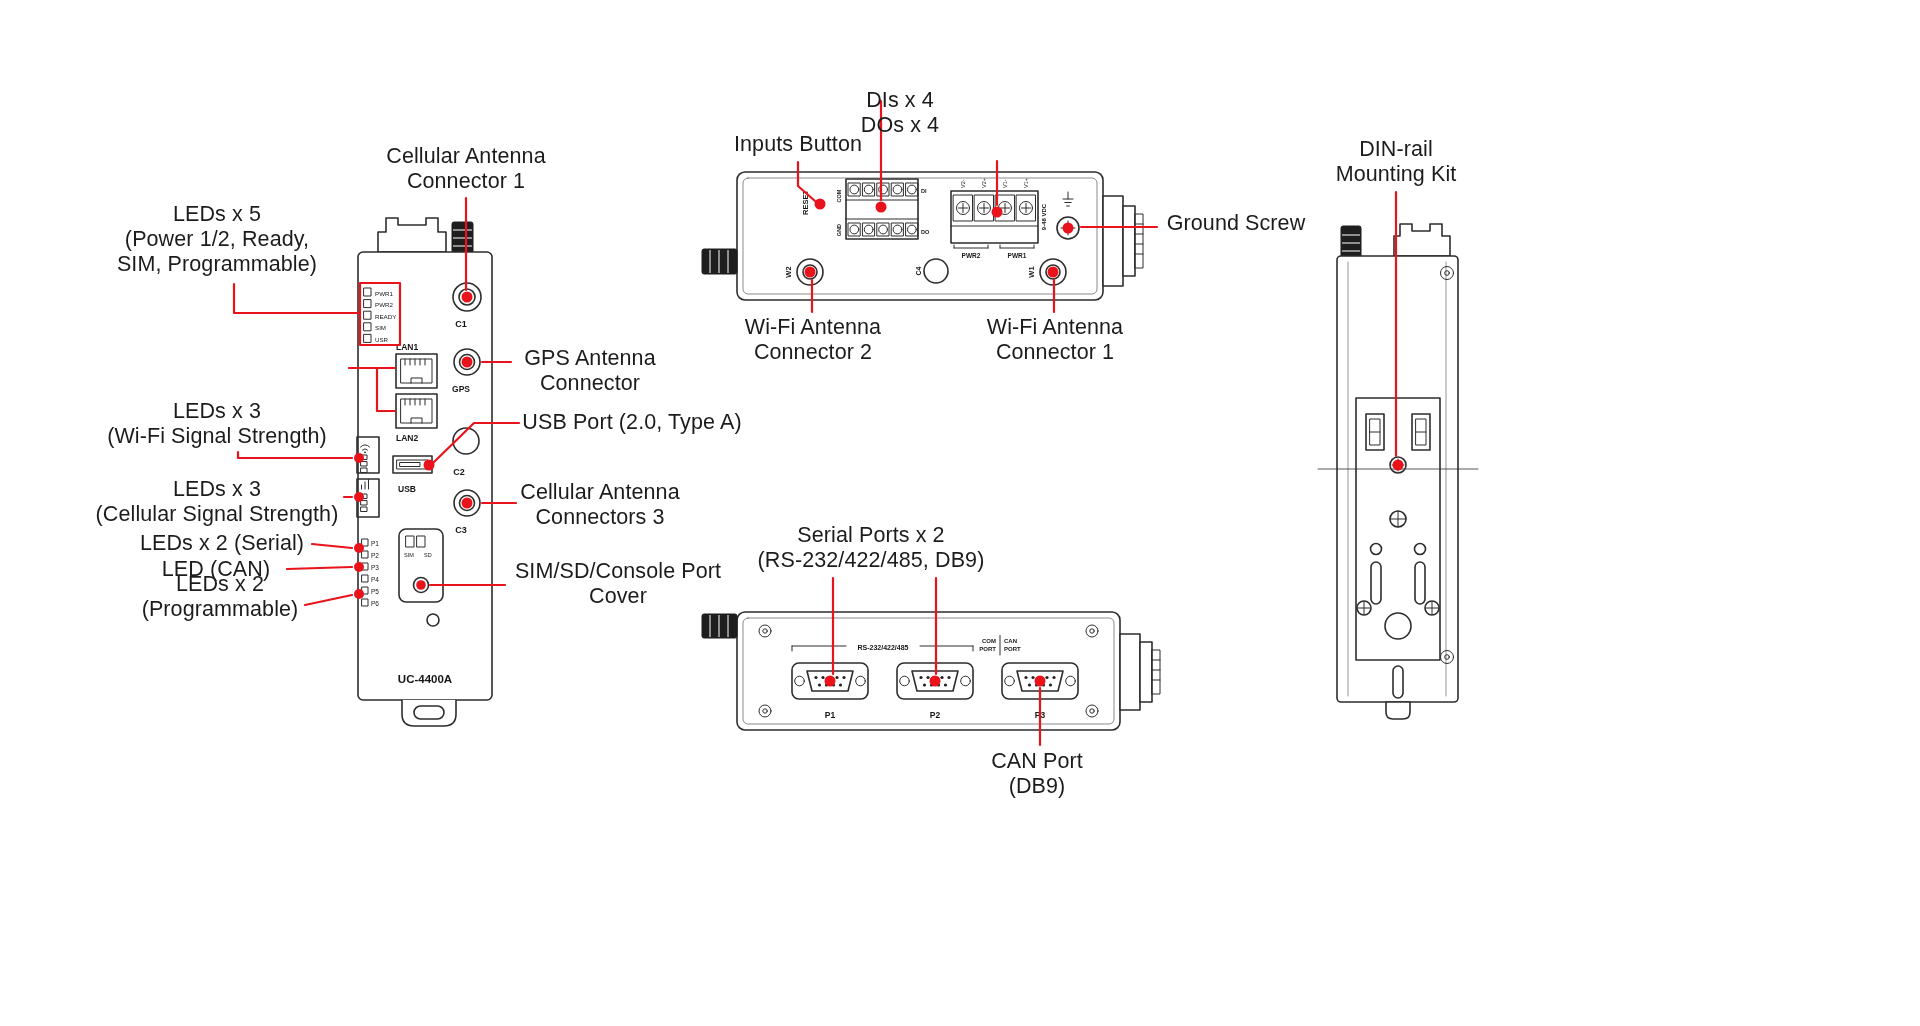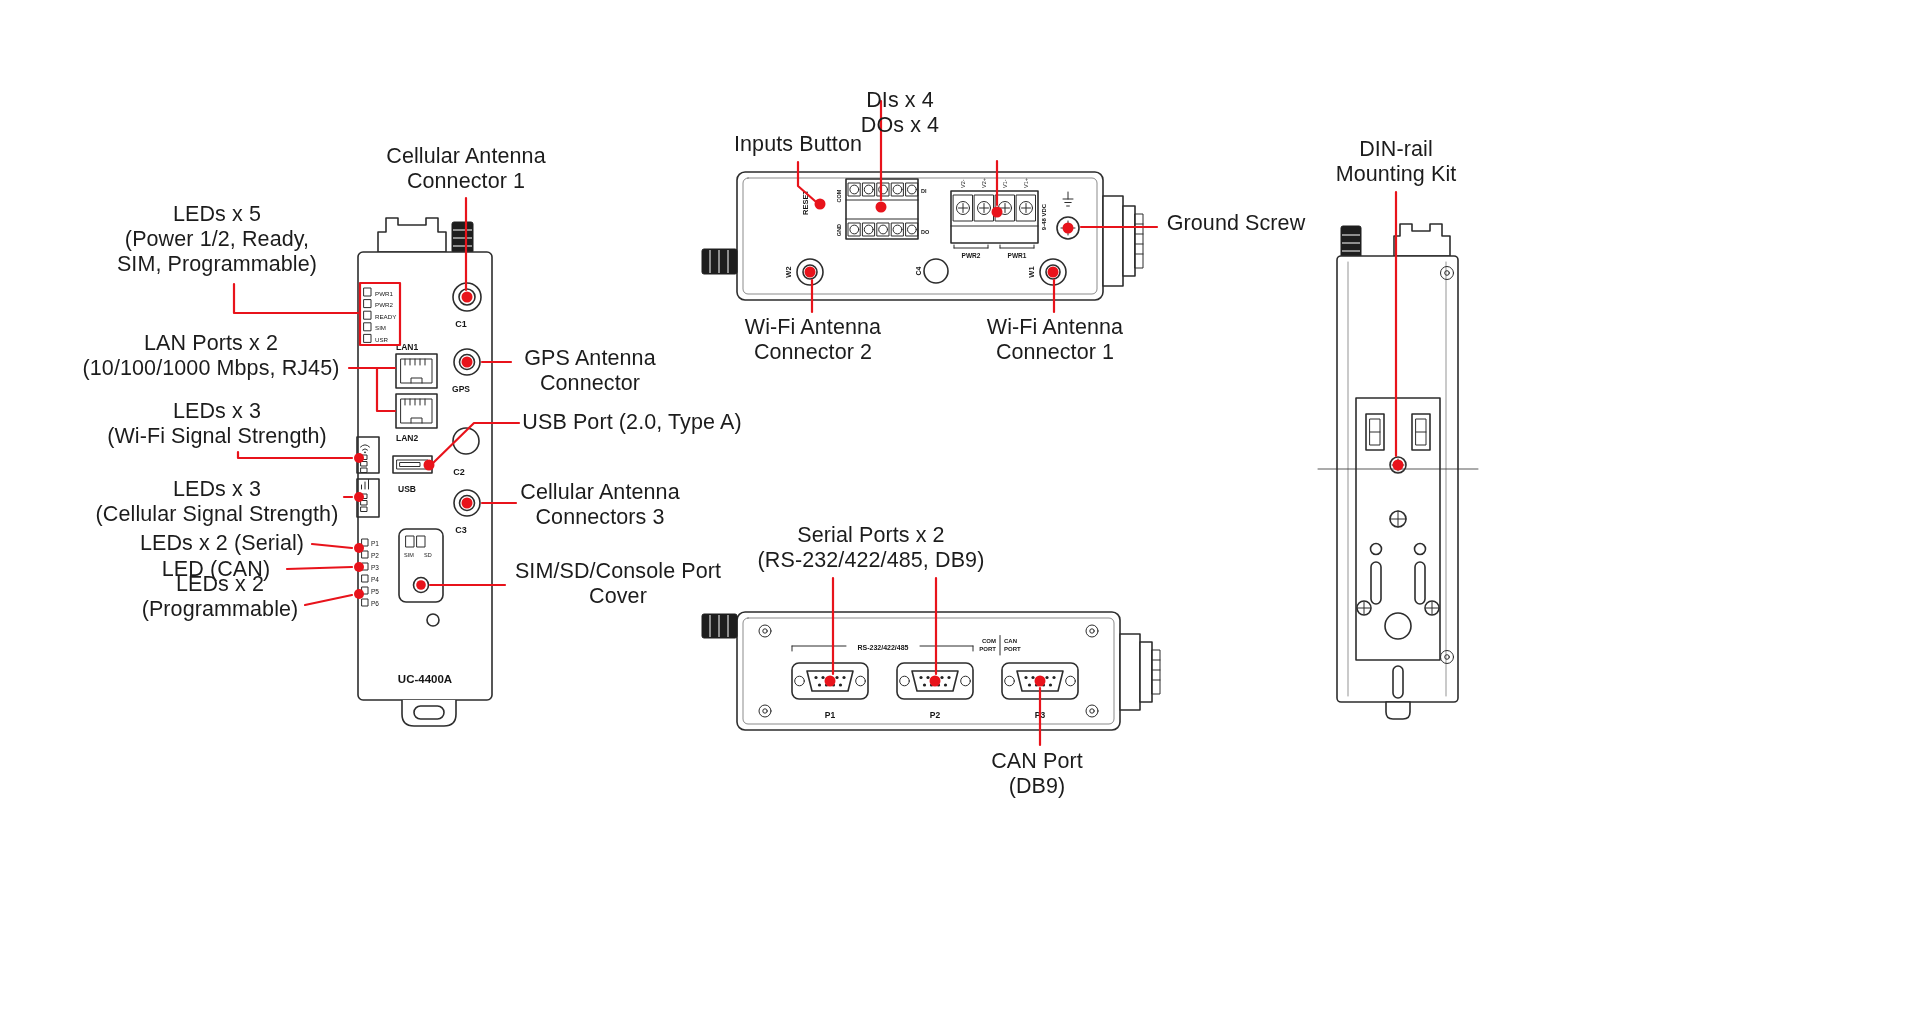--- a/index.html
+++ b/index.html
@@ -445,22 +445,20 @@
       <circle class="red-dot" cx="935" cy="681" r="5.5"></circle>
       <circle class="red-dot" cx="1040" cy="681" r="5.5"></circle>
     </g>
   </svg>
 
   <div class="callout" style="left:466px; top:144px;">Cellular Antenna
 Connector 1</div>
   <div class="callout" style="left:217px; top:202px;">LEDs x 5
 (Power 1/2, Ready,
 SIM, Programmable)</div>
-  <div class="callout" style="left:211px; top:331px;">LAN Ports x 2
-(10/100/1000 Mbps, RJ45)</div>
   <div class="callout" style="left:217px; top:399px;">LEDs x 3
 (Wi-Fi Signal Strength)</div>
   <div class="callout" style="left:217px; top:477px;">LEDs x 3
 (Cellular Signal Strength)</div>
   <div class="callout" style="left:222px; top:531px;">LEDs x 2 (Serial)</div>
   <div class="callout" style="left:216px; top:557px;">LED (CAN)</div>
   <div class="callout" style="left:220px; top:572px;">LEDs x 2
 (Programmable)</div>
   <div class="callout" style="left:582px; top:346px;margin-left:8px;">GPS Antenna
 Connector</div>

